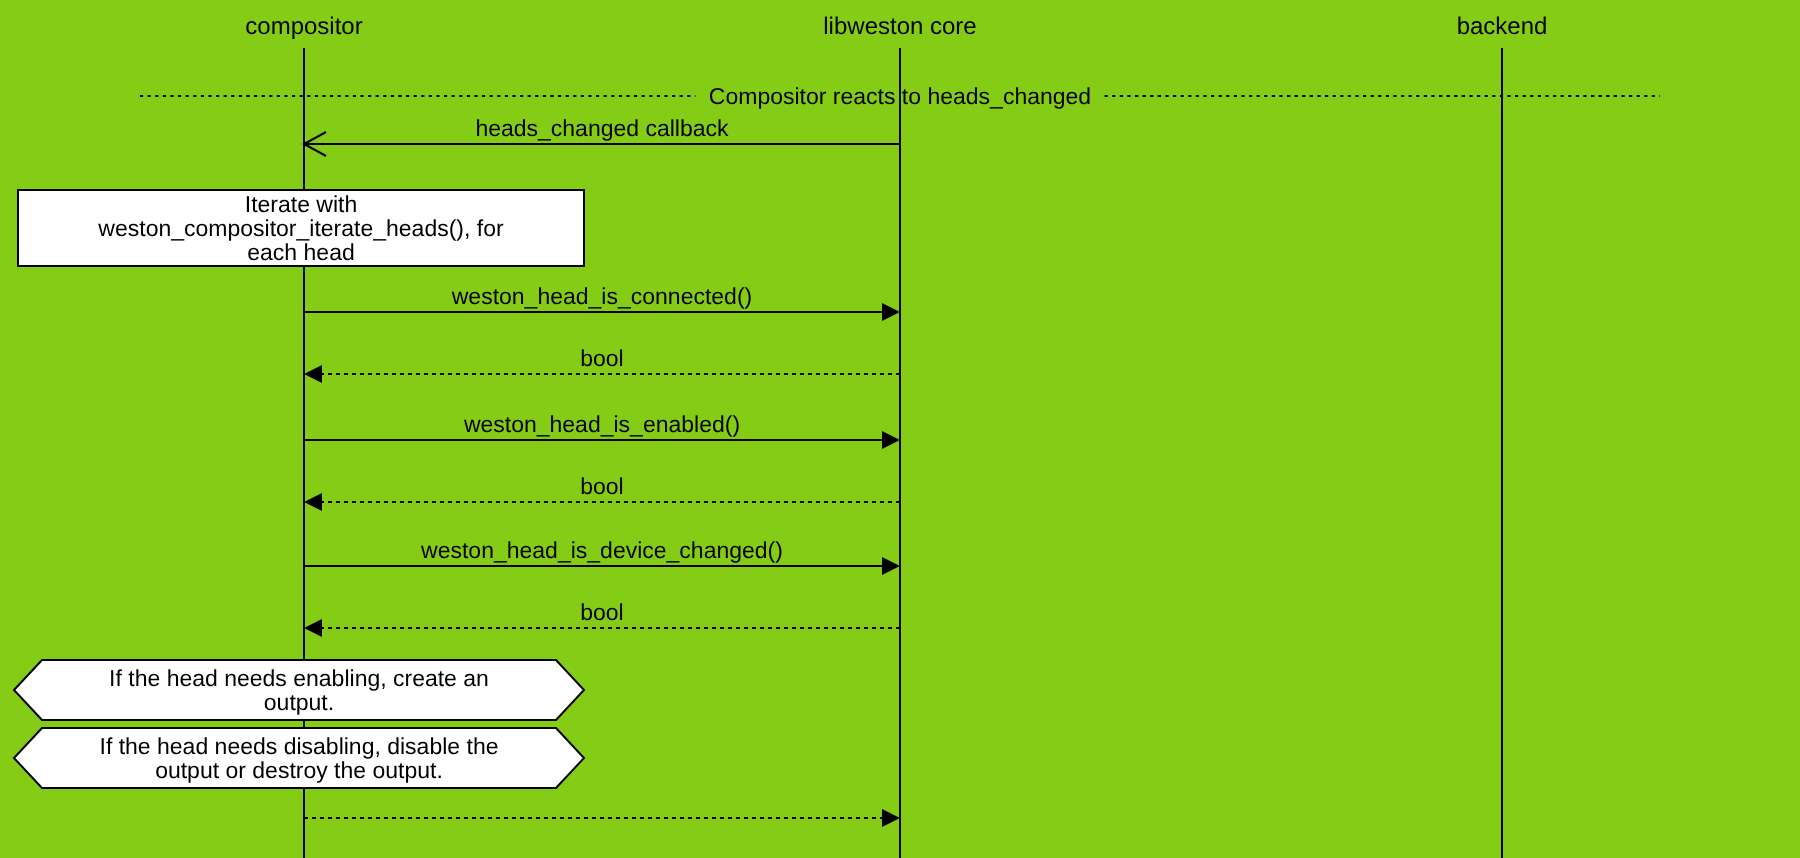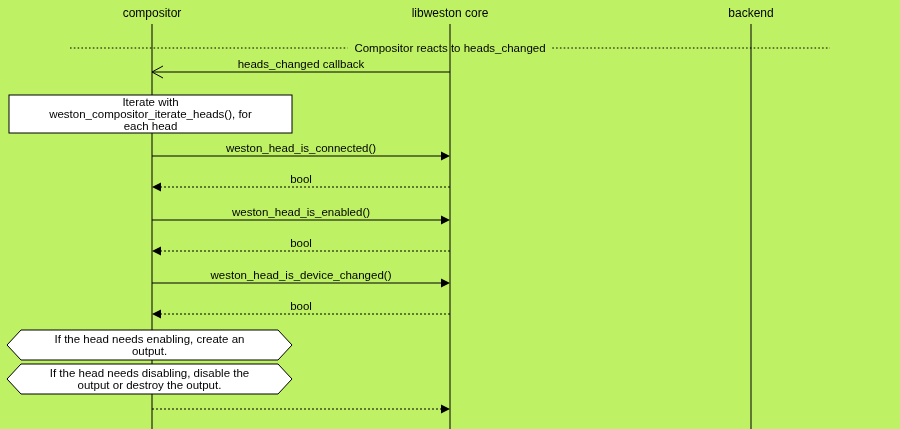--- a/index.html
+++ b/index.html
@@ -8,21 +8,21 @@
     background: #ffffff;
   }
   body {
     font-family: "Liberation Sans", sans-serif;
     color: #000000;
   }
   #diagram-root {
     position: relative;
     width: 900px;
     height: 429px;
-    background: #bef264;
+    background: #84cc16;
     overflow: hidden;
   }
   #seq-svg {
     position: absolute;
     left: 0;
     top: 0;
     width: 900px;
     height: 429px;
     display: block;
   }

